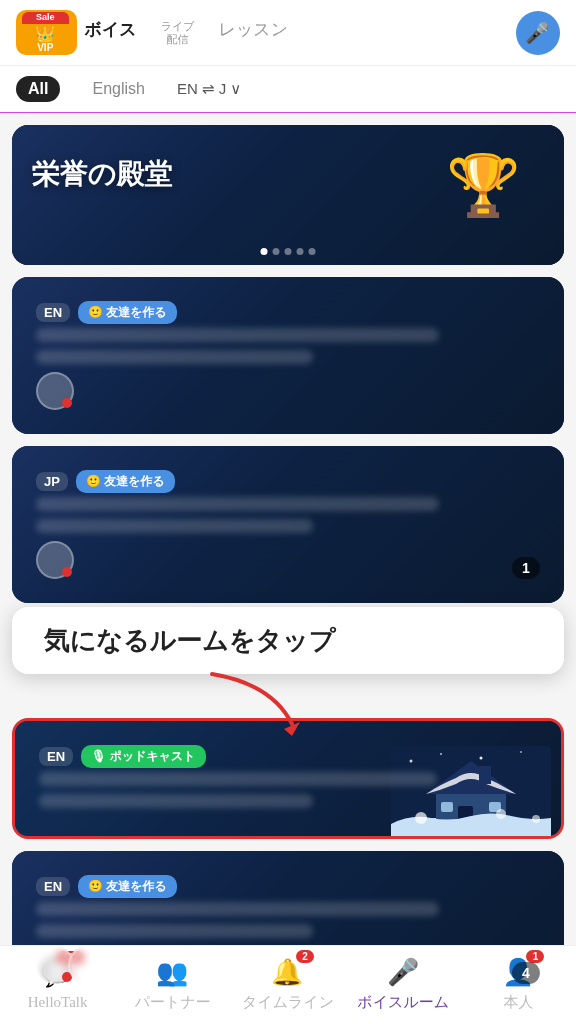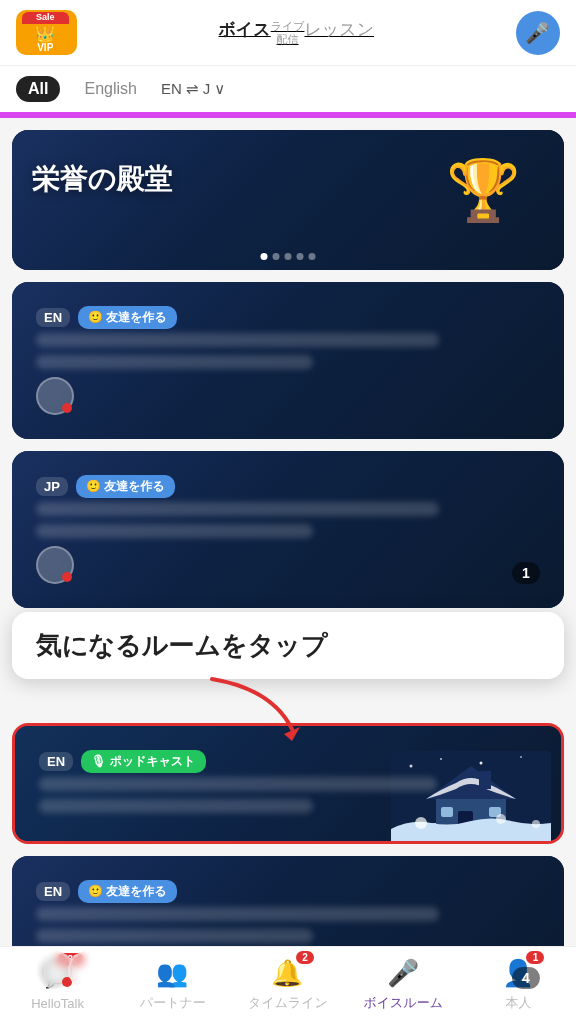--- a/index.html
+++ b/index.html
@@ -44,22 +44,22 @@
       color: #fff;
       padding: 1px 14px;
       margin-bottom: 1px;
     }
     .vip-badge .crown { font-size: 16px; }
     .vip-badge .vip-text { font-size: 10px; font-weight: bold; }
 
     .nav-tabs {
       display: flex;
       flex: 1;
-      justify-content: center;
-      text-decoration: underline;
+      justify-content: flex-start;
+      gap: 24px;
     }
     .nav-tab {
       font-size: 17px;
       color: #999;
       cursor: pointer;
       text-align: center;
       line-height: 1.2;
     }
     .nav-tab.active {
       color: #222;
@@ -80,22 +80,22 @@
       cursor: pointer;
       flex-shrink: 0;
     }
 
     
     .filter-tabs {
       display: flex;
       align-items: center;
       background: #fff;
       padding: 10px 16px;
-      gap: 12px;
-      border-bottom: 6px solid #d946ef;
+      gap: 20px;
+      border-bottom: 1px solid #d946ef;
     }
     .filter-tab {
       font-size: 16px;
       color: #888;
       cursor: pointer;
       padding: 4px 12px;
       border-radius: 16px;
     }
     .filter-tab.active {
       background: #222;
@@ -281,21 +281,21 @@
       font-size: 14px;
       font-weight: bold;
       padding: 3px 10px;
       border-radius: 12px;
       min-width: 28px;
       text-align: center;
     }
     .tooltip-box {
       background: #fff;
       border-radius: 16px;
-      padding: 16px 24px;
+      padding: 16px 32px;
       font-size: 26px;
       font-weight: bold;
       color: #222;
       box-shadow: 0 4px 20px rgba(0,0,0,0.18);
       white-space: nowrap;
     }
 
     
     .bottom-nav {
       position: fixed;
@@ -322,22 +322,23 @@
       width: 36px;
       height: 36px;
       display: flex;
       align-items: center;
       justify-content: center;
       font-size: 26px;
       color: #bbb;
     }
     .bottom-nav-item.active .icon-wrap { color: #6b3fa0; }
     .bottom-nav-item .nav-label {
-      font-size: 13px;
+      font-size: 15px;
       color: #bbb;
+      font-family: Liberation Serif, serif;
     }
     .bottom-nav-item.active .nav-label { color: #6b3fa0; }
     .badge-count {
       position: absolute;
       top: -4px;
       right: -8px;
       background: #e03030;
       color: #fff;
       font-size: 10px;
       font-weight: bold;

